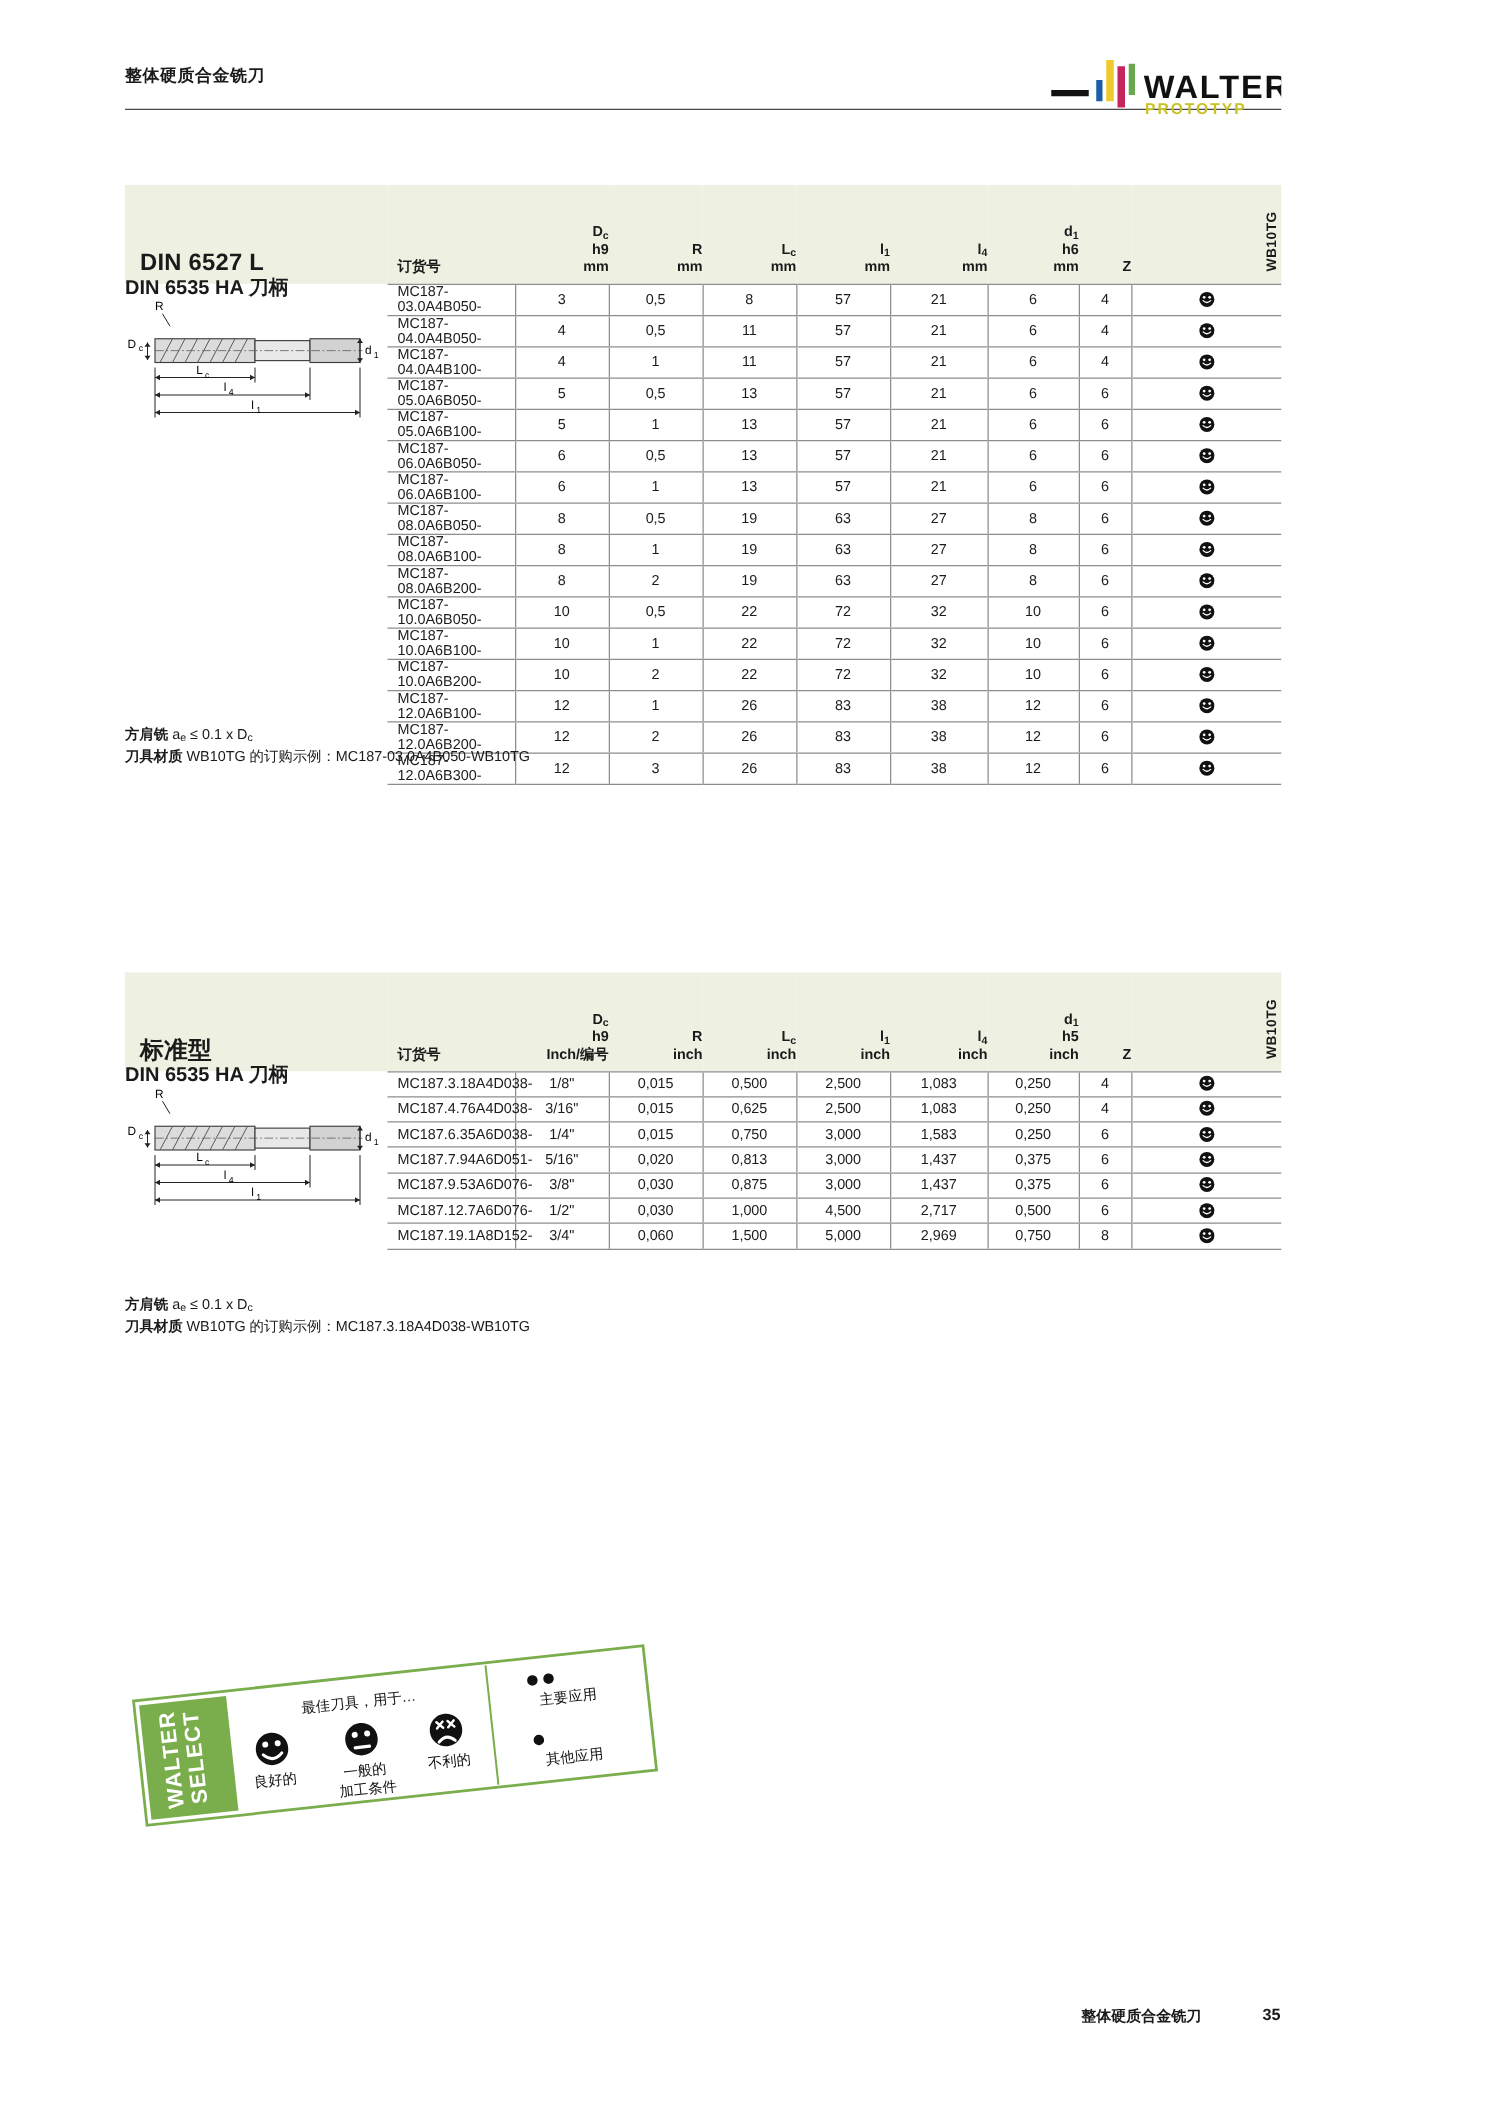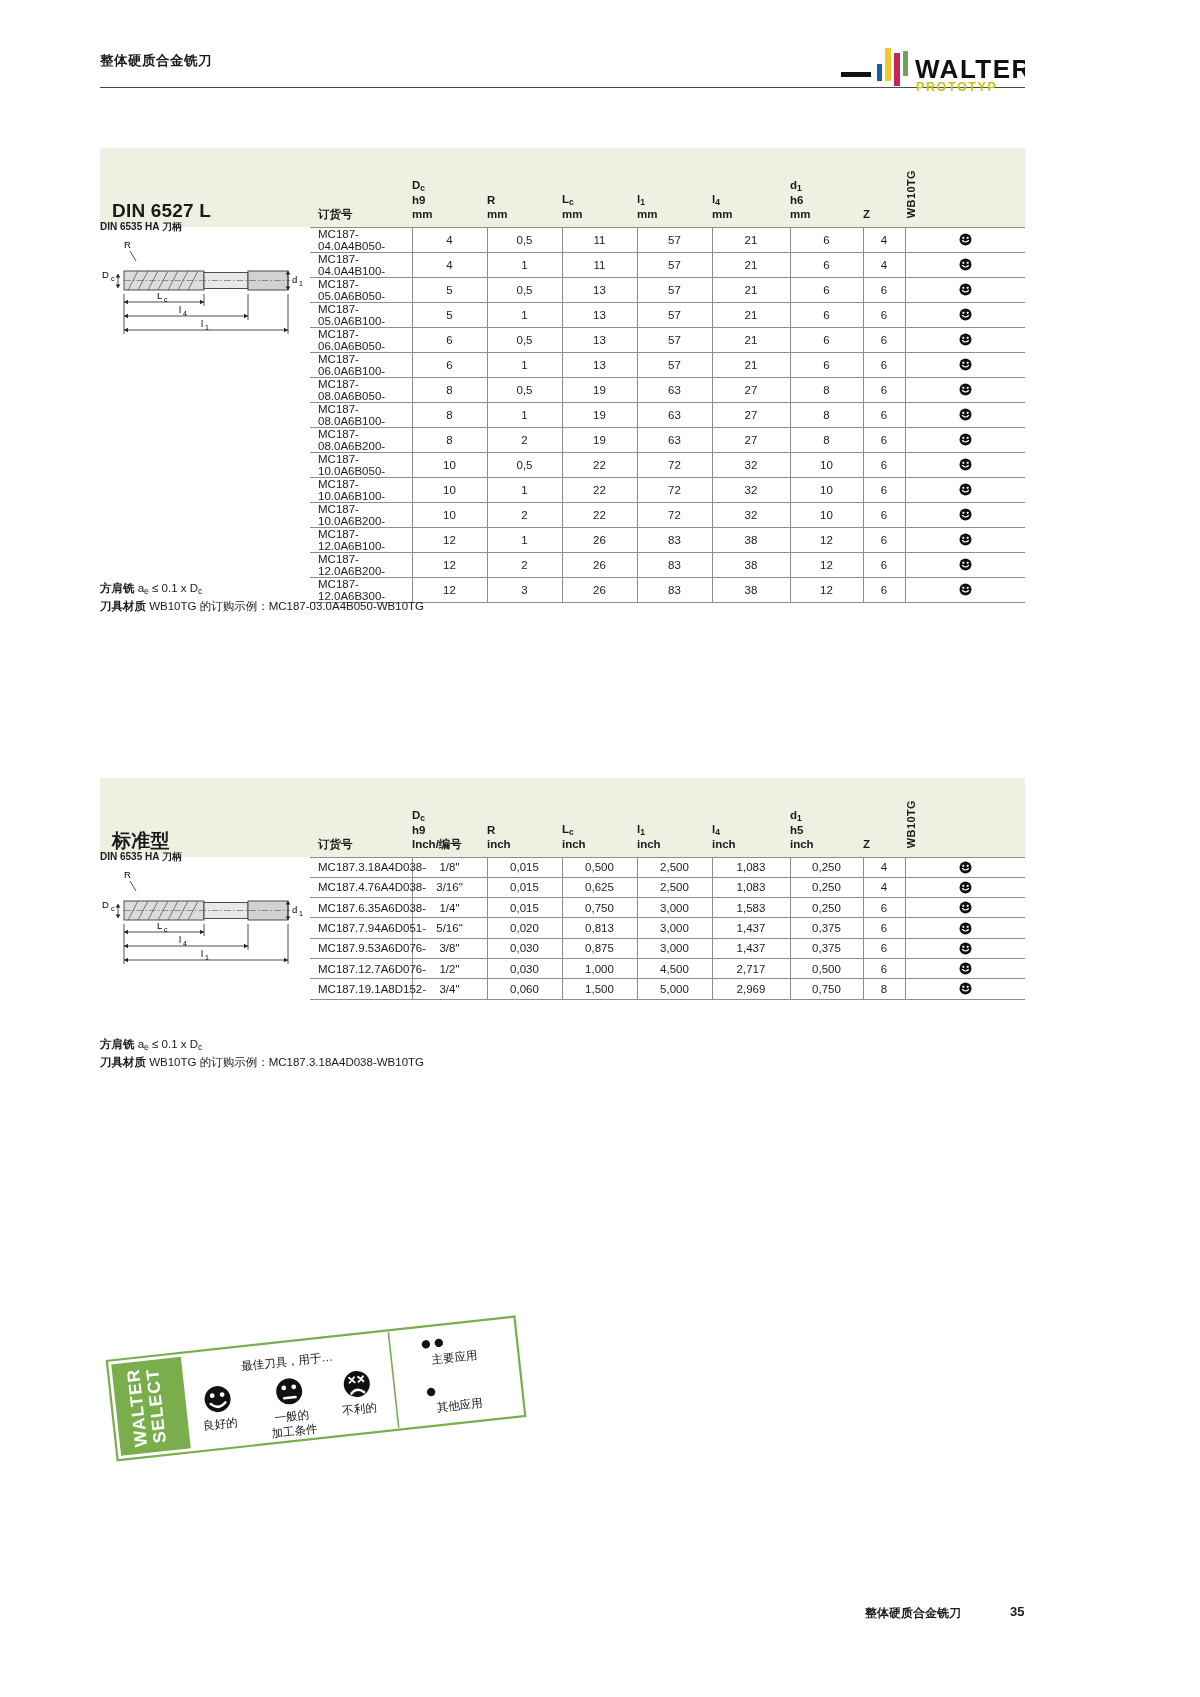--- a/index.html
+++ b/index.html
@@ -18,21 +18,21 @@
   .hdr-rule{position:absolute;left:0;top:35px;width:925px;height:1px;background:#4a4a4a;}
   .logo{position:absolute;right:0;top:-10px;width:190px;height:52px;}
 
   
   .block{position:absolute;}
   .tbl{border-collapse:collapse;table-layout:fixed;font-size:11.5px;}
   .tbl th,.tbl td{padding:0;margin:0;}
   .hdrow th{
     background:#eef0e2;vertical-align:bottom;
     font-weight:bold;font-size:11.5px;line-height:1.22;
-    padding-bottom:5px;padding-top:4px;text-align:left;
+    padding-bottom:5px;padding-top:4px;text-align:right;
     border:none;
   }
   .hdrow th.lbl{text-align:left;padding-left:8px;}
   .hdrow th.titlecell{text-align:left;padding-left:12px;vertical-align:bottom;}
   .big-title{font-size:19px;font-weight:bold;letter-spacing:.2px;}
   .tbl td{
     text-align:center;height:19.3px;
     border-bottom:1px solid #8d8d8d;
     font-size:11.5px;color:#1c1c1c;
   }
@@ -45,21 +45,21 @@
     font-size:11px;font-weight:bold;letter-spacing:.4px;
     white-space:nowrap;display:inline-block;
   }
   .sub{font-size:8.5px;vertical-align:-2px;}
   .blankcell{background:#eef0e2;border:none !important;}
 
   
   .sm{display:inline-block;width:13px;height:13px;vertical-align:-2px;}
 
   
-  .sidecap{position:absolute;font-size:10px;font-weight:bold;}
+  .sidecap{position:absolute;font-size:16px;font-weight:bold;}
   .draw{position:absolute;}
 
   .foot{position:absolute;font-size:11.5px;line-height:1.55;}
   .foot b{font-weight:bold;}
 
   .select-box{position:absolute;left:105px;top:1300px;width:430px;height:175px;}
 </style>
 </head>
 <body>
 
@@ -126,20 +126,37 @@
           <span>h6</span><br>
           <span>mm</span>
         </th>
         <th><span>Z</span></th>
         <th>
           <span class="vert">WB10TG</span>
         </th>
       </tr>
       </tbody>
         <tbody id="s1body">
+          <tr>
+            <td class="blankcell" style="border-bottom: none; background: transparent;"></td>
+            <td class="ord">MC187-03.0A4B050-</td>
+            <td class="sep">3</td>
+            <td class="sep">0,5</td>
+            <td class="sep">8</td>
+            <td class="sep">57</td>
+            <td class="sep">21</td>
+            <td class="sep">6</td>
+            <td class="sep">4</td>
+            <td class="grade"><svg class="sm" viewBox="0 0 26 26">
+                <circle cx="13" cy="13" r="12" fill="#111"></circle>
+                <circle cx="8.6" cy="9.6" r="2.2" fill="#fff"></circle>
+                <circle cx="17.4" cy="9.6" r="2.2" fill="#fff"></circle>
+                <path d="M7 15 Q13 21 19 15" stroke="#fff" stroke-width="2.2" fill="none" stroke-linecap="round"></path>
+              </svg></td>
+          </tr>
           <tr>
             <td class="blankcell" style="border-bottom: none; background: transparent;"></td>
             <td class="ord">MC187-04.0A4B050-</td>
             <td class="sep">4</td>
             <td class="sep">0,5</td>
             <td class="sep">11</td>
             <td class="sep">57</td>
             <td class="sep">21</td>
             <td class="sep">6</td>
             <td class="sep">4</td>

